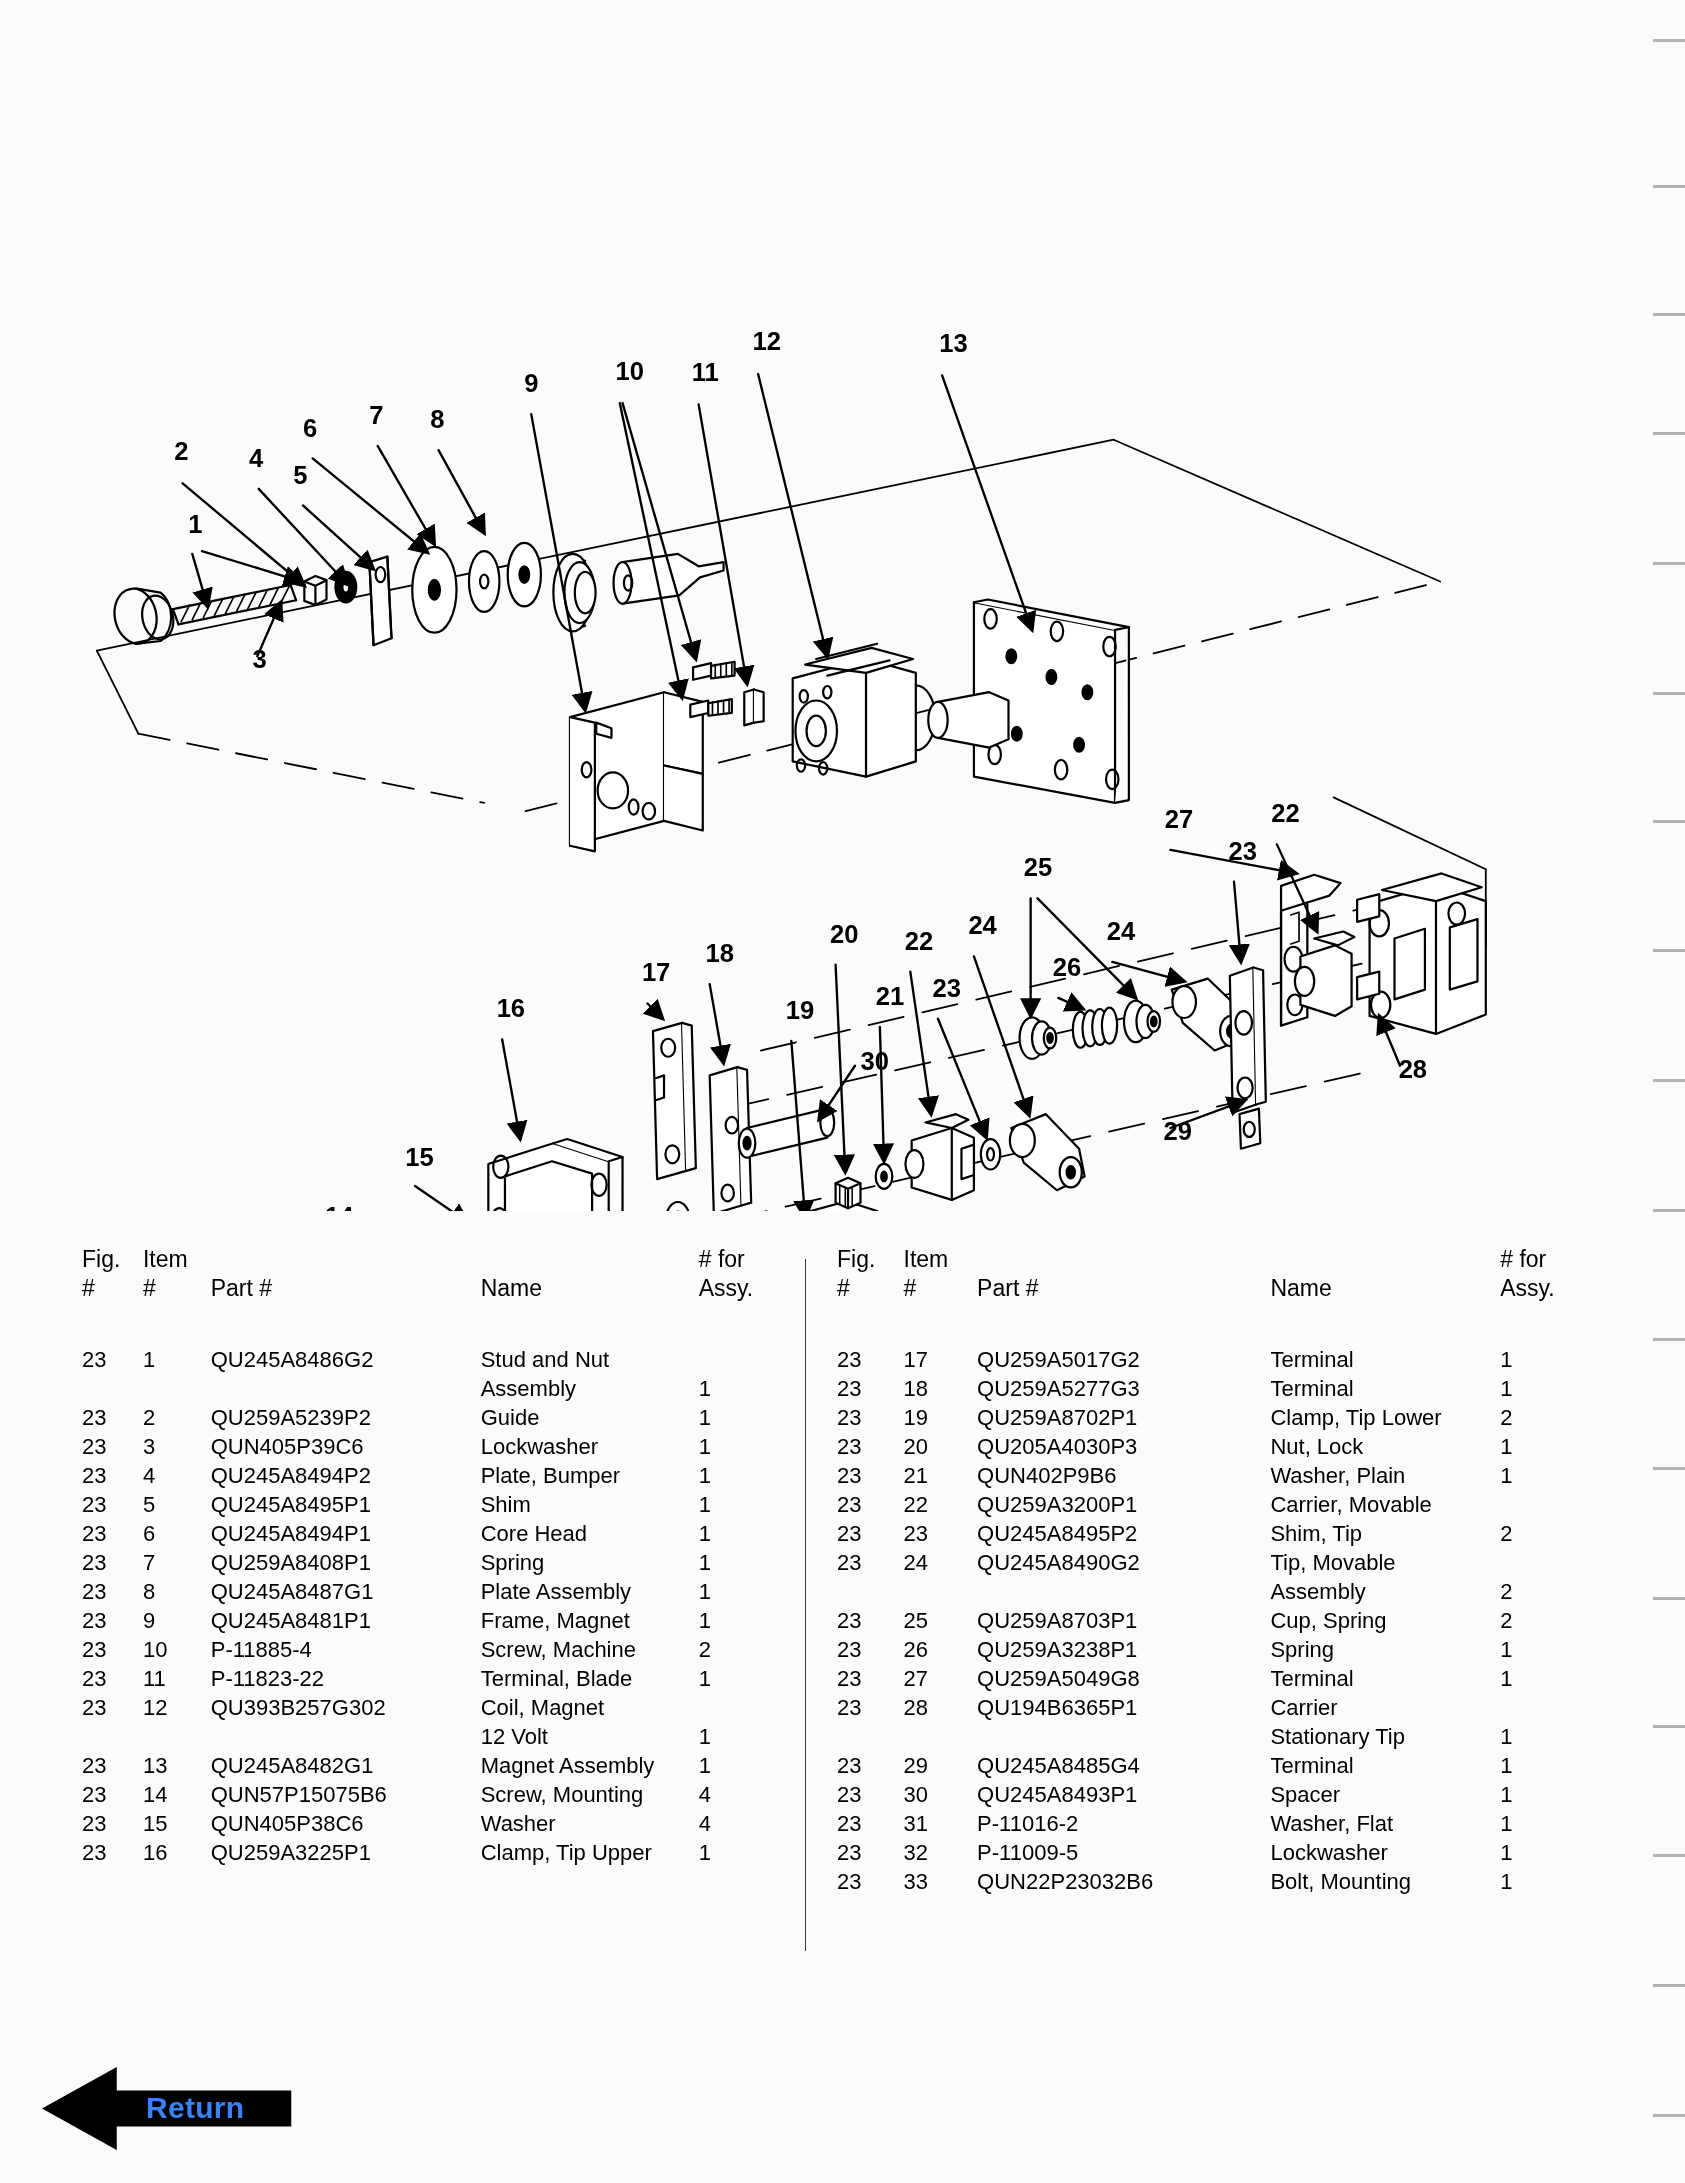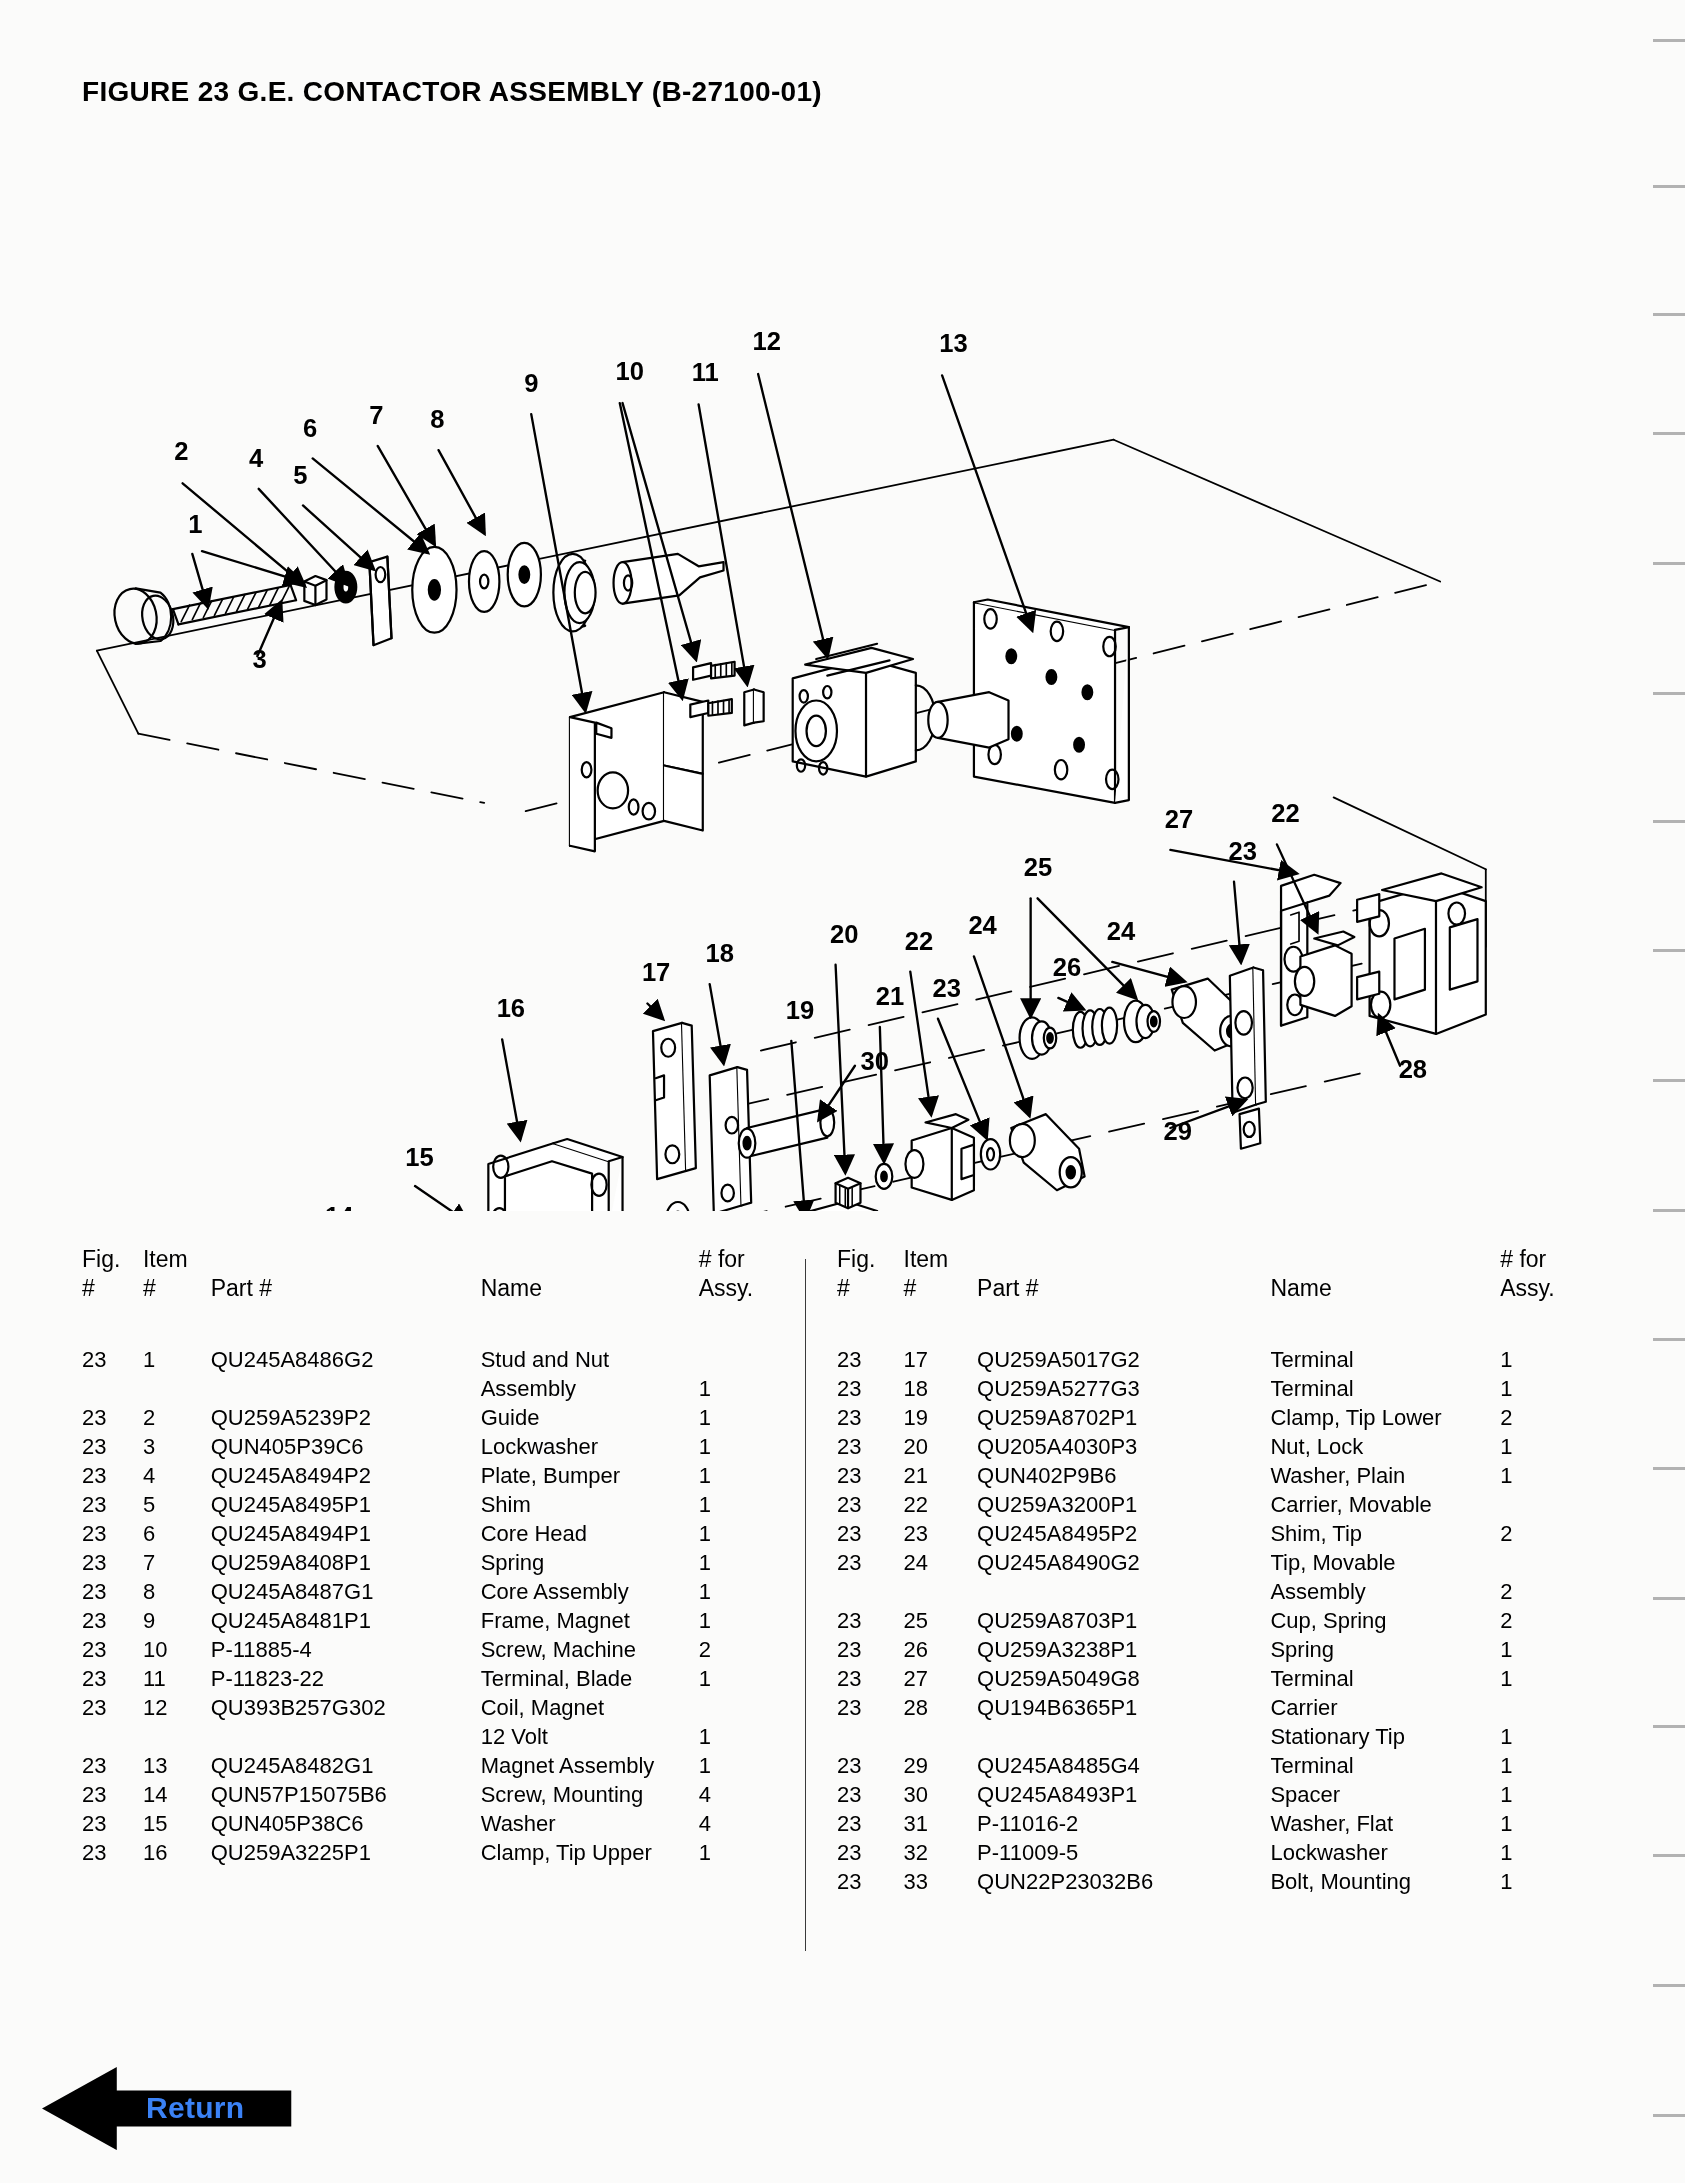--- a/index.html
+++ b/index.html
@@ -61,21 +61,20 @@
   }
 
   
   .tick{position:absolute;right:0;width:32px;height:2.8px;background:#9a9a9a;opacity:.75;}
 </style>
 </head>
 <body>
 
 <div id="page">
 
-  <div id="title">FIGURE 23  G.E. CONTACTOR ASSEMBLY (B-27100-01)</div>
 
   <div id="diagram">
     <svg viewBox="0 0 2436 1450" xmlns="http://www.w3.org/2000/svg">
       <defs>
         <marker id="ah" markerWidth="9" markerHeight="9" refX="7.5" refY="4.5" orient="auto">
           <path d="M0,0 L9,4.5 L0,9 z" fill="#000"></path>
         </marker>
       </defs>
       <g fill="none" stroke="#000" stroke-width="3.2" stroke-linejoin="round" stroke-linecap="round">
 
@@ -600,21 +599,21 @@
               <td class="c-fig">23</td>
               <td class="c-item">7</td>
               <td class="c-part">QU259A8408P1</td>
               <td class="c-name">Spring</td>
               <td class="c-qty">1</td>
             </tr>
             <tr>
               <td class="c-fig">23</td>
               <td class="c-item">8</td>
               <td class="c-part">QU245A8487G1</td>
-              <td class="c-name">Core Assembly</td>
+              <td class="c-name">Plate Assembly</td>
               <td class="c-qty">1</td>
             </tr>
             <tr>
               <td class="c-fig">23</td>
               <td class="c-item">9</td>
               <td class="c-part">QU245A8481P1</td>
               <td class="c-name">Frame, Magnet</td>
               <td class="c-qty">1</td>
             </tr>
             <tr>

